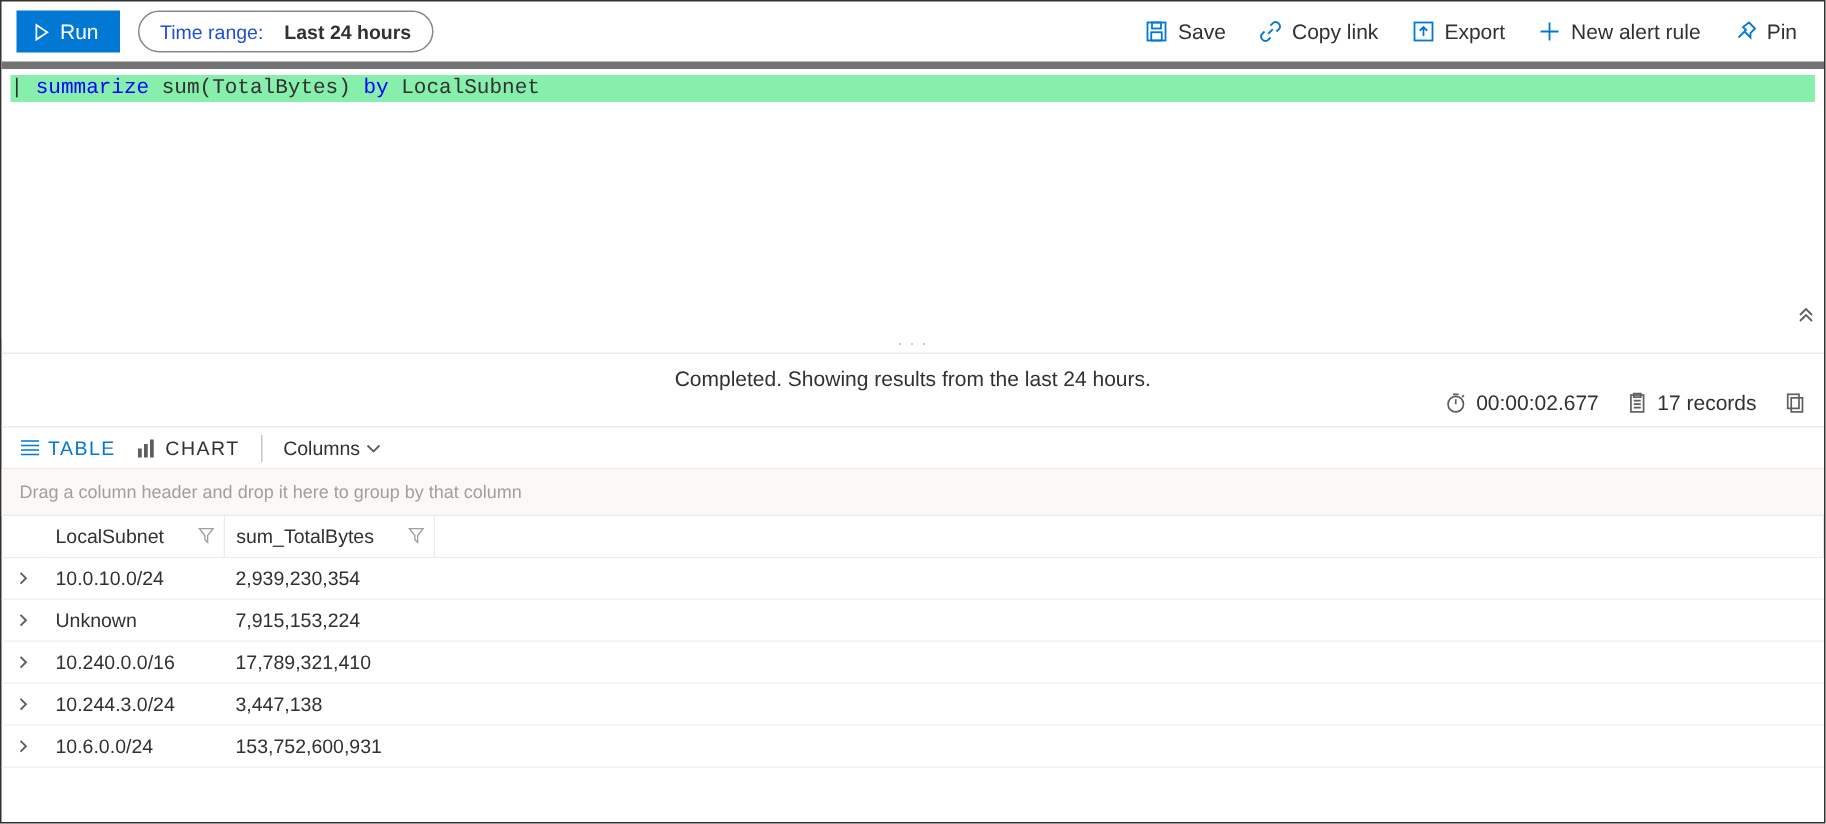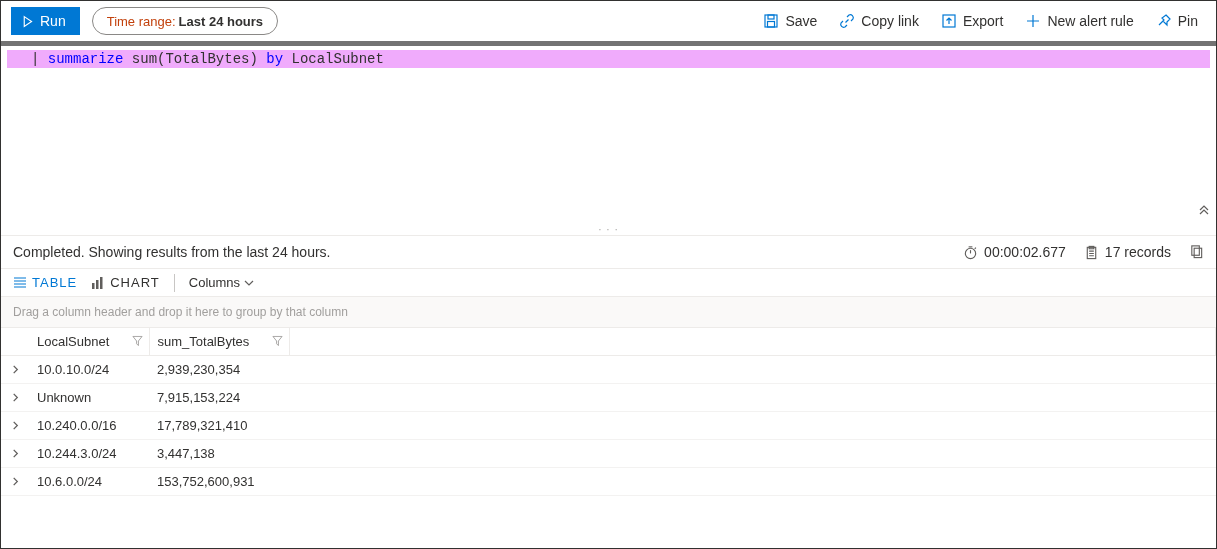--- a/index.html
+++ b/index.html
@@ -1,37 +1,37 @@
 <!DOCTYPE html>
 <html><head>
 <meta charset="utf-8">
 <style>
 * { box-sizing: border-box; margin: 0; padding: 0; }
 body { font-family: "Segoe UI", Arial, sans-serif; font-size: 13px; color: #323130; background: #fff; width: 1217px; height: 549px; border: 1px solid #323130; overflow: hidden; display: flex; flex-direction: column; }
 .toolbar { display: flex; align-items: center; padding: 6px 10px; border-bottom: 5px solid #737373; gap: 6px; }
 .run-btn { background: #0078d4; color: #fff; border: none; height: 28px; padding: 0 14px 0 10px; font-size: 14px; display: flex; align-items: center; gap: 6px; cursor: pointer; }
 .run-btn svg { width: 13px; height: 13px; }
 .pill { border: 1px solid #8a8886; border-radius: 14px; height: 28px; display: flex; align-items: center; padding: 0 14px; font-size: 13px; cursor: pointer; margin-left: 6px; }
-.pill .label { color: #c2410c; }
-.pill .value { color: #323130; font-weight: 600; margin-left: 3px; }
+.pill .label { color: #1d4ed8; }
+.pill .value { color: #323130; font-weight: 600; margin-left: 14px; }
 .spacer { flex: 1; }
 .tool-item { display: flex; align-items: center; gap: 6px; padding: 0 8px; height: 28px; color: #0078d4; cursor: pointer; font-size: 14px; }
 .tool-item .txt { color: #323130; }
 .tool-item svg { width: 16px; height: 16px; }
 .editor { flex: 0 0 180px; position: relative; font-family: Consolas, "Courier New", monospace; font-size: 14px; line-height: 18px; padding: 4px 6px; background: #fff; }
 .editor .line { white-space: pre; }
-.editor .line.hi { background: #f0abfc; padding-left: 24px; }
+.editor .line.hi { background: #86efac; }
 .kw { color: #0000ff; }
 .fn { color: #323130; }
 .id { color: #323130; }
 .cursor { display: inline-block; width: 0; border-left: 1px solid #000; height: 14px; vertical-align: -2px; }
 .collapse-up { position: absolute; right: 6px; bottom: 4px; color: #605e5c; cursor: pointer; font-size: 12px; }
 .gripper { height: 10px; text-align: center; color: #a19f9d; font-size: 10px; line-height: 8px; border-bottom: 1px solid #edebe9; letter-spacing: 1px; cursor: row-resize; }
-.statusbar { display: flex; align-items: center; padding: 8px 12px; font-size: 14px; }
-.status-right { margin-left: auto; display: flex; align-items: flex-start; gap: 18px; color: #323130; }
+.statusbar { display: flex; align-items: center; padding: 8px 12px; font-size: 14px; flex-direction: column; }
+.status-right { margin-left: auto; display: flex; align-items: flex-end; gap: 18px; color: #323130; }
 .status-right .grp { display: flex; align-items: center; gap: 6px; }
 .status-right svg { width: 15px; height: 15px; stroke: #605e5c; }
 .viewbar { display: flex; align-items: center; padding: 4px 12px; border-top: 1px solid #edebe9; border-bottom: 1px solid #edebe9; gap: 14px; font-size: 13px; }
 .view-tab { display: flex; align-items: center; gap: 5px; cursor: pointer; letter-spacing: 1px; padding: 2px 0; }
 .view-tab.active { color: #0078d4; }
 .view-tab svg { width: 14px; height: 14px; }
 .vdiv { width: 1px; height: 18px; background: #c8c6c4; }
 .columns-btn { display: flex; align-items: center; gap: 4px; cursor: pointer; }
 .grouphint { background: #faf9f8; color: #a19f9d; font-size: 12px; padding: 8px 12px; border-bottom: 1px solid #edebe9; }
 .grid { width: 100%; border-collapse: collapse; }

